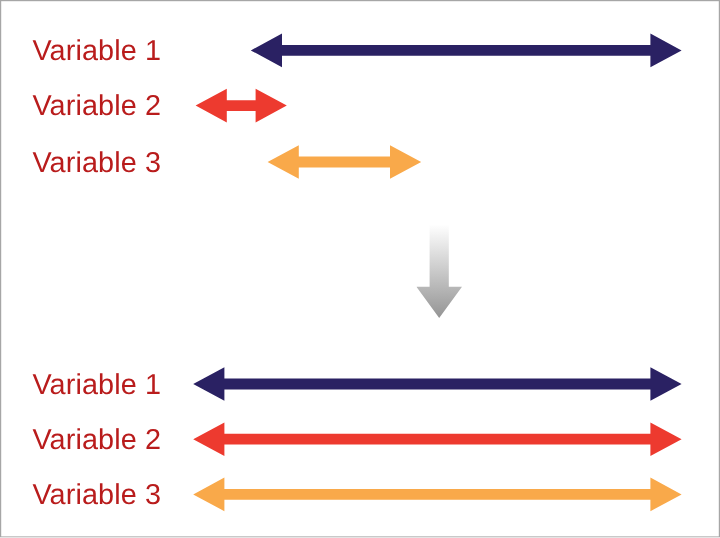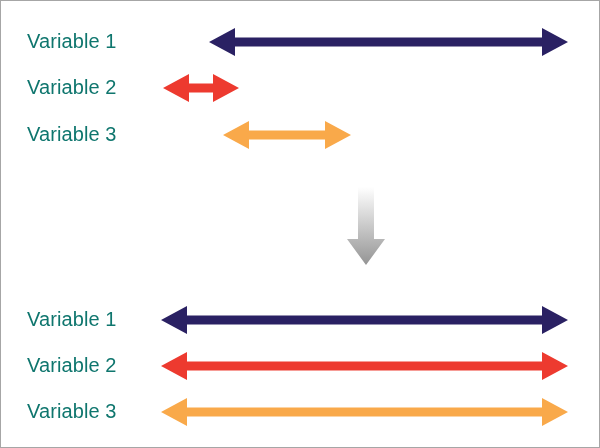--- a/index.html
+++ b/index.html
@@ -16,23 +16,23 @@
     width: 600px;
     height: 448px;
     background: #ffffff;
     box-sizing: border-box;
     border: 1px solid #a6a6a6;
     overflow: hidden;
   }
   .label {
     position: absolute;
     font-family: "Liberation Sans", "DejaVu Sans", sans-serif;
-    font-size: 20px;
+    font-size: 24px;
     font-weight: 400;
-    color: #0f766e;
+    color: #b91c1c;
     letter-spacing: 0.1px;
     white-space: nowrap;
     line-height: 1;
     -webkit-font-smoothing: antialiased;
   }
   .arrow-svg {
     position: absolute;
     display: block;
     overflow: visible;
   }

